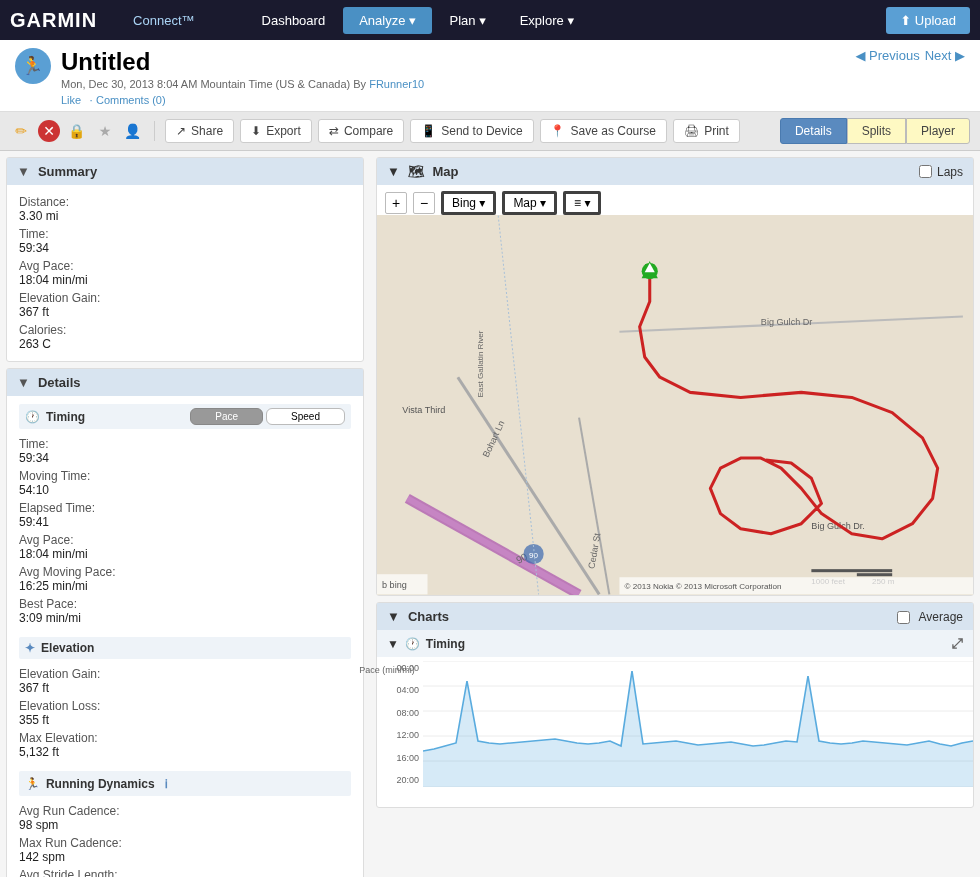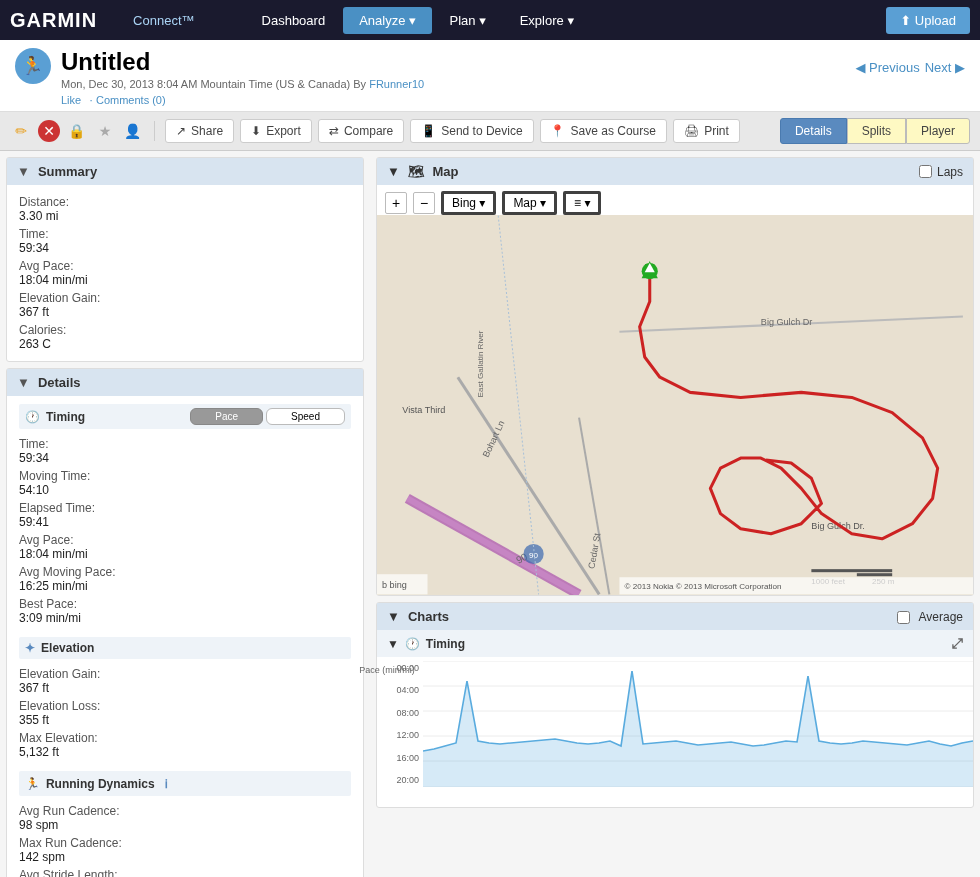--- a/index.html
+++ b/index.html
@@ -17,21 +17,21 @@
     
     .activity-header { background: white; padding: 8px 15px 5px; border-bottom: 1px solid #ddd; display: flex; align-items: flex-start; justify-content: space-between; }
     .activity-left { display: flex; gap: 10px; align-items: flex-start; }
     .activity-icon { width: 36px; height: 36px; background: #5a9fd4; border-radius: 50%; display: flex; align-items: center; justify-content: center; color: white; font-size: 18px; flex-shrink: 0; }
     .activity-meta { color: #666; font-size: 11px; margin-top: 2px; }
     .activity-meta a { color: #4a90c4; text-decoration: none; }
     .activity-type { color: #666; font-size: 11px; margin-top: 2px; }
     .activity-type strong { color: #333; }
     .activity-links { font-size: 11px; margin-top: 4px; color: #4a90c4; }
     .activity-links span { margin-right: 5px; cursor: pointer; }
-    .prev-next { display: flex; align-items: flex-end; gap: 5px; color: #4a90c4; font-size: 13px; margin-top: 12px; }
+    .prev-next { display: flex; align-items: flex-end; gap: 5px; color: #4a90c4; font-size: 13px; }
     .prev-next span { cursor: pointer; display: flex; align-items: center; gap: 3px; }
 
     
     .toolbar { background: #e8e8e8; border-bottom: 1px solid #ccc; padding: 6px 10px; display: flex; align-items: center; gap: 6px; }
     .toolbar-icon { width: 22px; height: 22px; border-radius: 3px; display: flex; align-items: center; justify-content: center; cursor: pointer; font-size: 14px; }
     .toolbar-sep { width: 1px; height: 20px; background: #ccc; margin: 0 4px; }
     .toolbar-btn { padding: 4px 10px; background: white; border: 1px solid #ccc; border-radius: 3px; cursor: pointer; font-size: 12px; color: #444; display: flex; align-items: center; gap: 5px; }
     .tab-group { margin-left: auto; display: flex; }
     .tab-btn { padding: 5px 14px; background: #fef9c3; border: 1px solid #bbb; font-size: 12px; cursor: pointer; color: #444; }
     .tab-btn.active { background: #5a8abf; color: white; border-color: #4a7aaf; }

